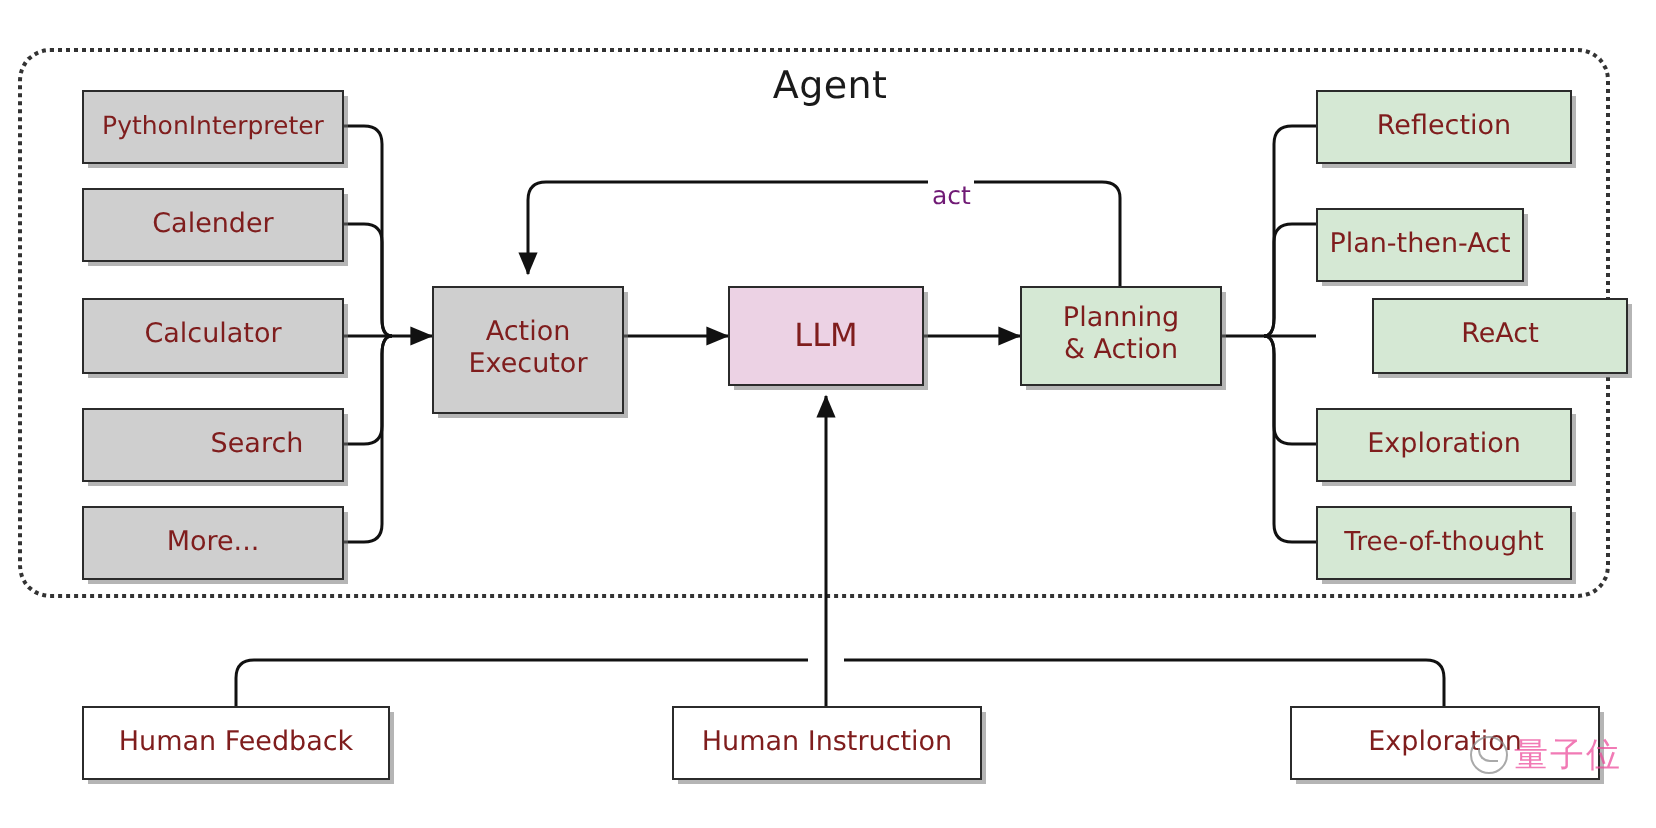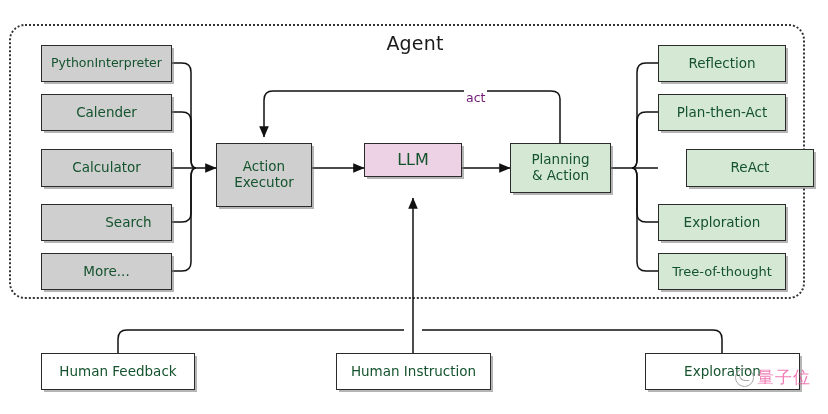--- a/index.html
+++ b/index.html
@@ -47,21 +47,21 @@
     letter-spacing: 0.2px;
   }
   .node {
     position: absolute;
     box-sizing: border-box;
     display: flex;
     align-items: center;
     justify-content: center;
     text-align: right;
     font-size: 13.5px;
-    color: #14532d;
+    color: #7f1d1d;
     line-height: 1.18;
     border: 1.6px solid #2b2b2b;
     box-shadow: 2.5px 2.5px 0px -0.5px rgba(120,120,120,0.55);
     white-space: nowrap;
   }
   .node.gray {
     background: #cfcfcf;
   }
   .node.pink {
     background: #ecd2e4;
@@ -169,29 +169,29 @@
   <div class="node gray" style="left:41px; top:94px; width:131px; height:37px;">Calender</div>
   <div class="node gray" style="left:41px; top:149px; width:131px; height:38px;">Calculator</div>
   <div class="node gray" style="left:41px; top:204px; width:131px; height:37px;padding-left:44px;">Search</div>
   <div class="node gray" style="left:41px; top:253px; width:131px; height:37px;">More...</div>
 
   <div class="node gray" style="left:216px; top:143px; width:96px; height:64px; flex-direction:column;">
     <span>Action</span>
     <span>Executor</span>
   </div>
 
-  <div class="node pink" style="left:364px; top:143px; width:98px; height:34px; font-size:16px;">LLM</div>
+  <div class="node pink" style="left:364px; top:143px; width:98px; height:50px; font-size:16px;">LLM</div>
 
   <div class="node green" style="left:510px; top:143px; width:101px; height:50px; flex-direction:column;">
     <span>Planning</span>
     <span>&amp; Action</span>
   </div>
 
   <div class="node green" style="left:658px; top:45px; width:128px; height:37px;">Reflection</div>
-  <div class="node green" style="left:658px; top:94px; width:128px; height:37px;">Plan-then-Act</div>
+  <div class="node green" style="left:658px; top:104px; width:104px; height:37px;">Plan-then-Act</div>
   <div class="node green" style="left:658px; top:149px; width:128px; height:38px;margin-left:28px;">ReAct</div>
   <div class="node green" style="left:658px; top:204px; width:128px; height:37px;">Exploration</div>
   <div class="node green tight" style="left:658px; top:253px; width:128px; height:37px;">Tree-of-thought</div>
 
   <div class="node white" style="left:41px; top:353px; width:154px; height:37px;">Human Feedback</div>
   <div class="node white" style="left:336px; top:353px; width:155px; height:37px;">Human Instruction</div>
   <div class="node white" style="left:645px; top:353px; width:155px; height:37px;">Exploration</div>
 
   <div class="watermark">
     <div class="wm-logo"></div>

